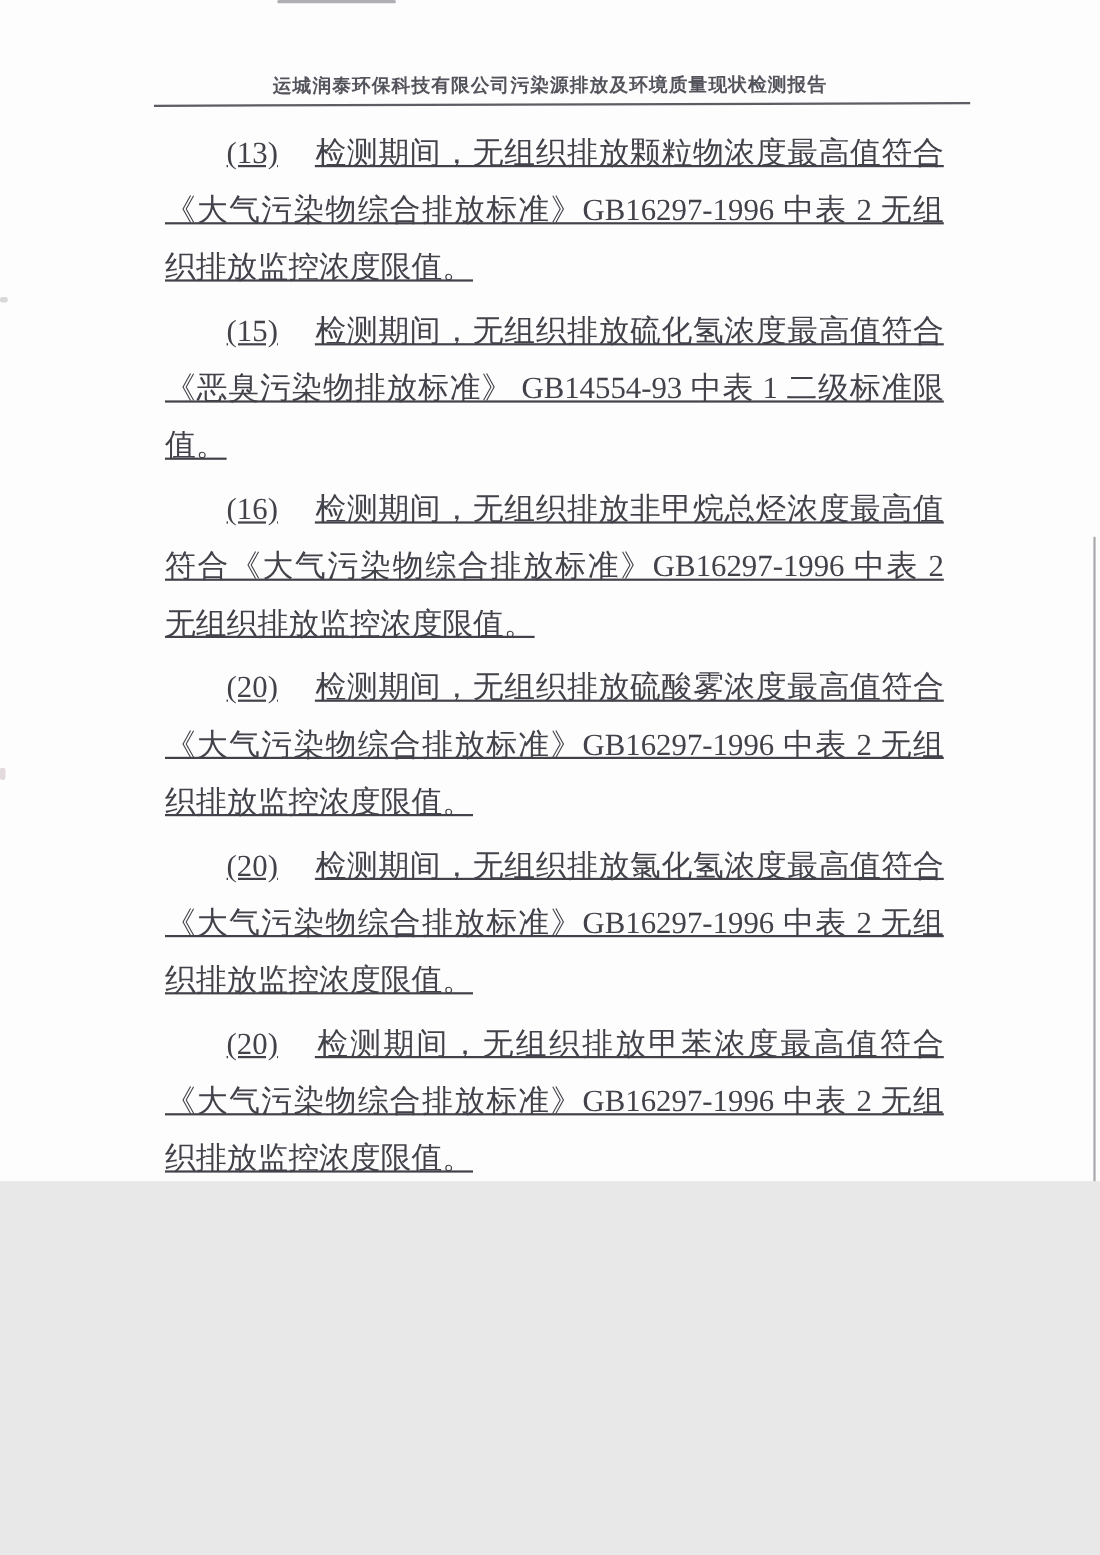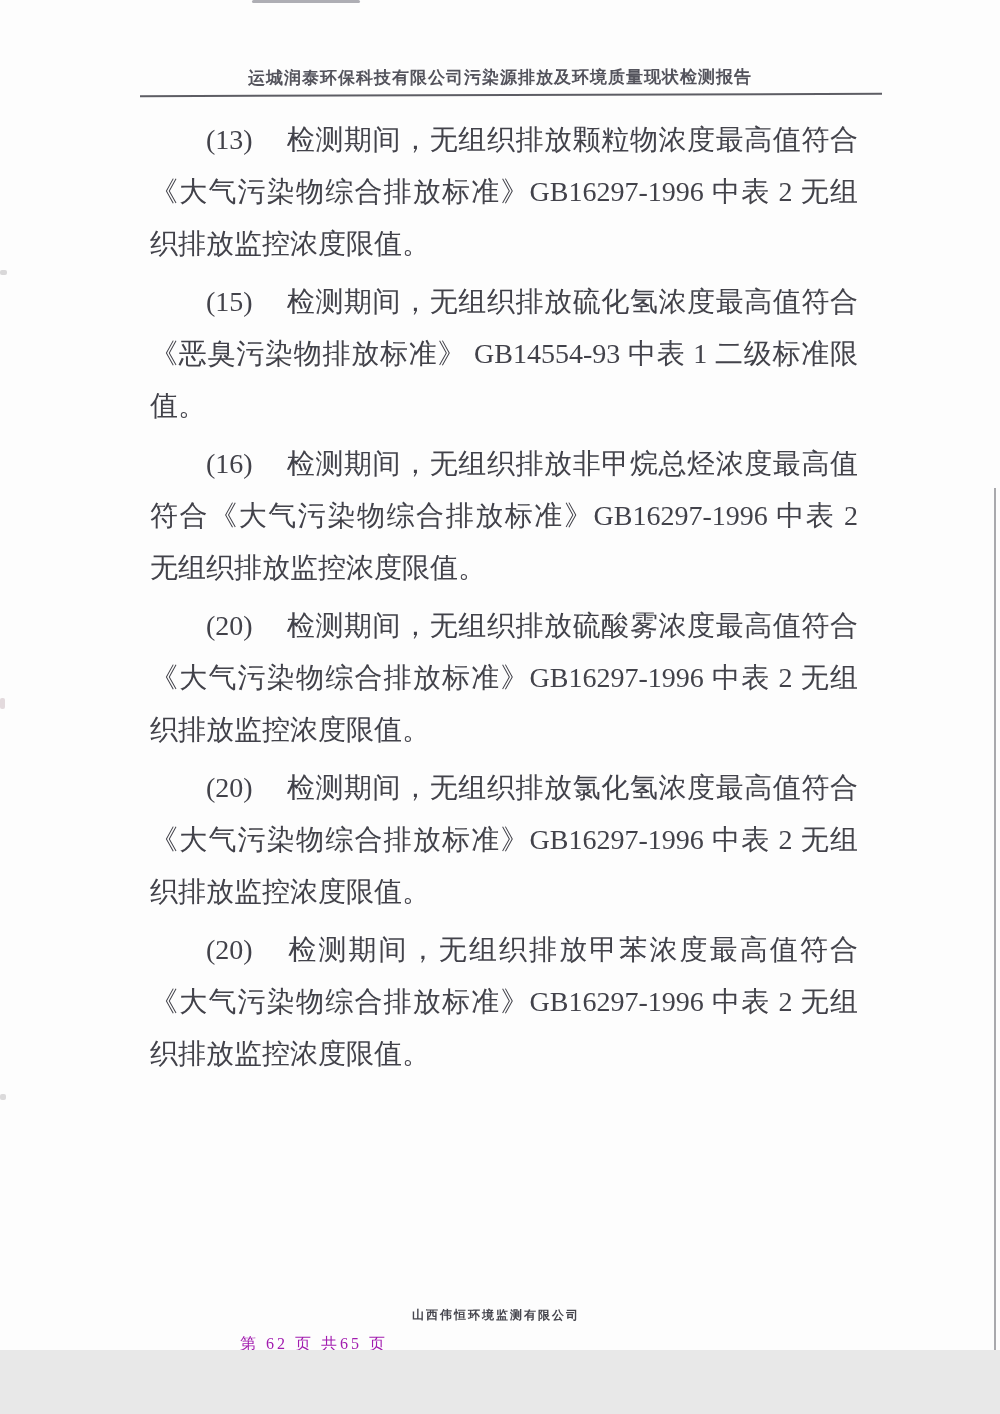--- a/index.html
+++ b/index.html
@@ -3,21 +3,21 @@
 <meta charset="utf-8">
 <style>
   html, body {
     margin: 0;
     padding: 0;
     background: #e8e8e8;
   }
   .page {
     position: relative;
     width: 1000px;
-    height: 1350px;
+    height: 1074px;
     margin: 0 auto;
     background: #fdfdfd;
     overflow: hidden;
     font-family: "Liberation Serif", "DejaVu Serif", serif;
     color: #42424a;
   }
 
   
   .header-title {
     position: absolute;
@@ -43,20 +43,21 @@
 
   
   .body-text {
     position: absolute;
     top: 114px;
     left: 150px;
     width: 708px;
     font-size: 28px;
     line-height: 52px;
     text-align: justify;
+    text-decoration: underline;
   }
   .body-text p {
     margin: 0 0 6px 0;
     text-indent: 2em;
   }
   .para-num {
     margin-right: 1.2em;
   }
 
   

